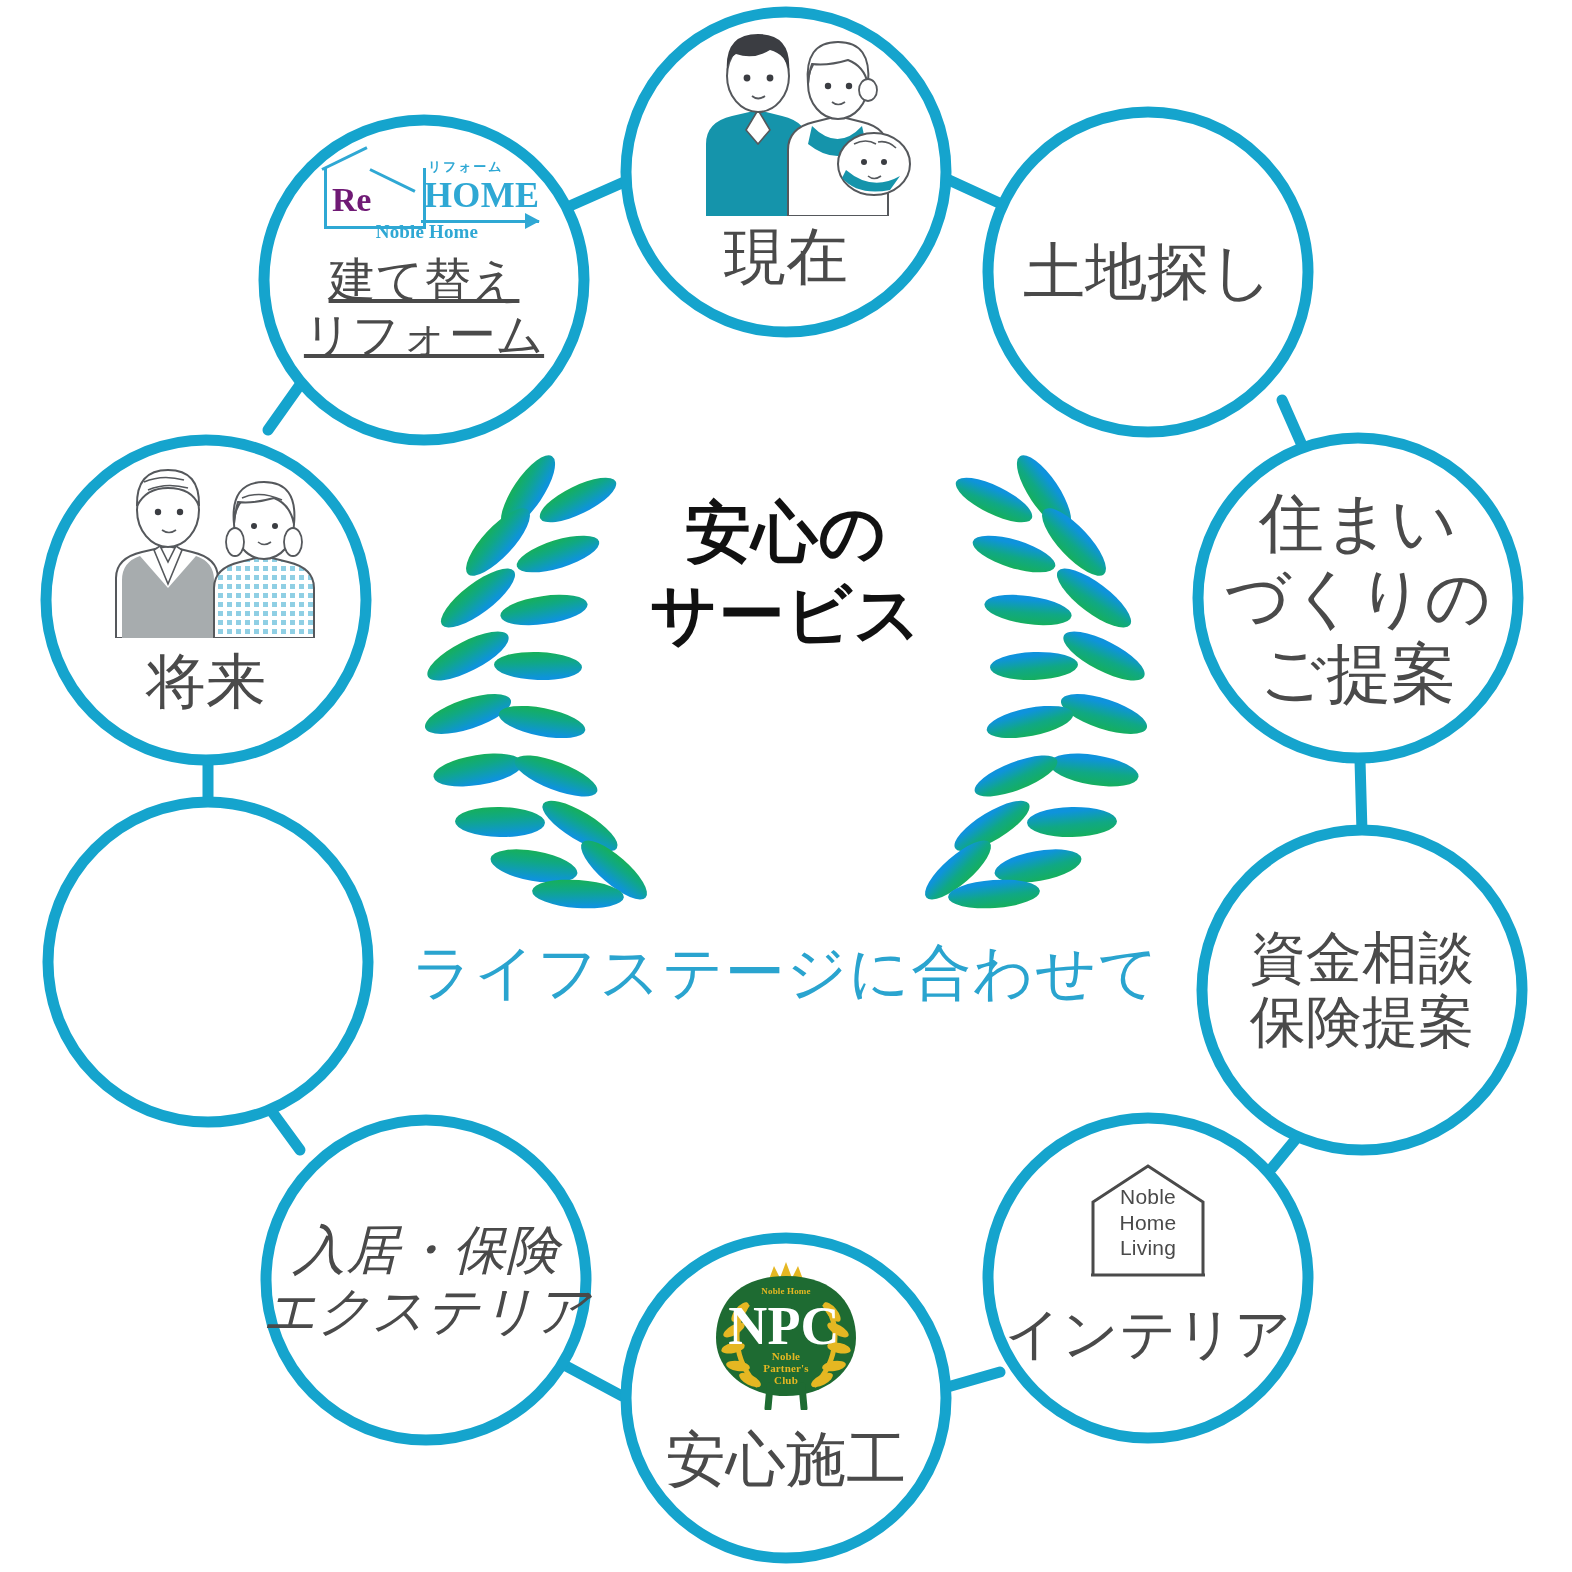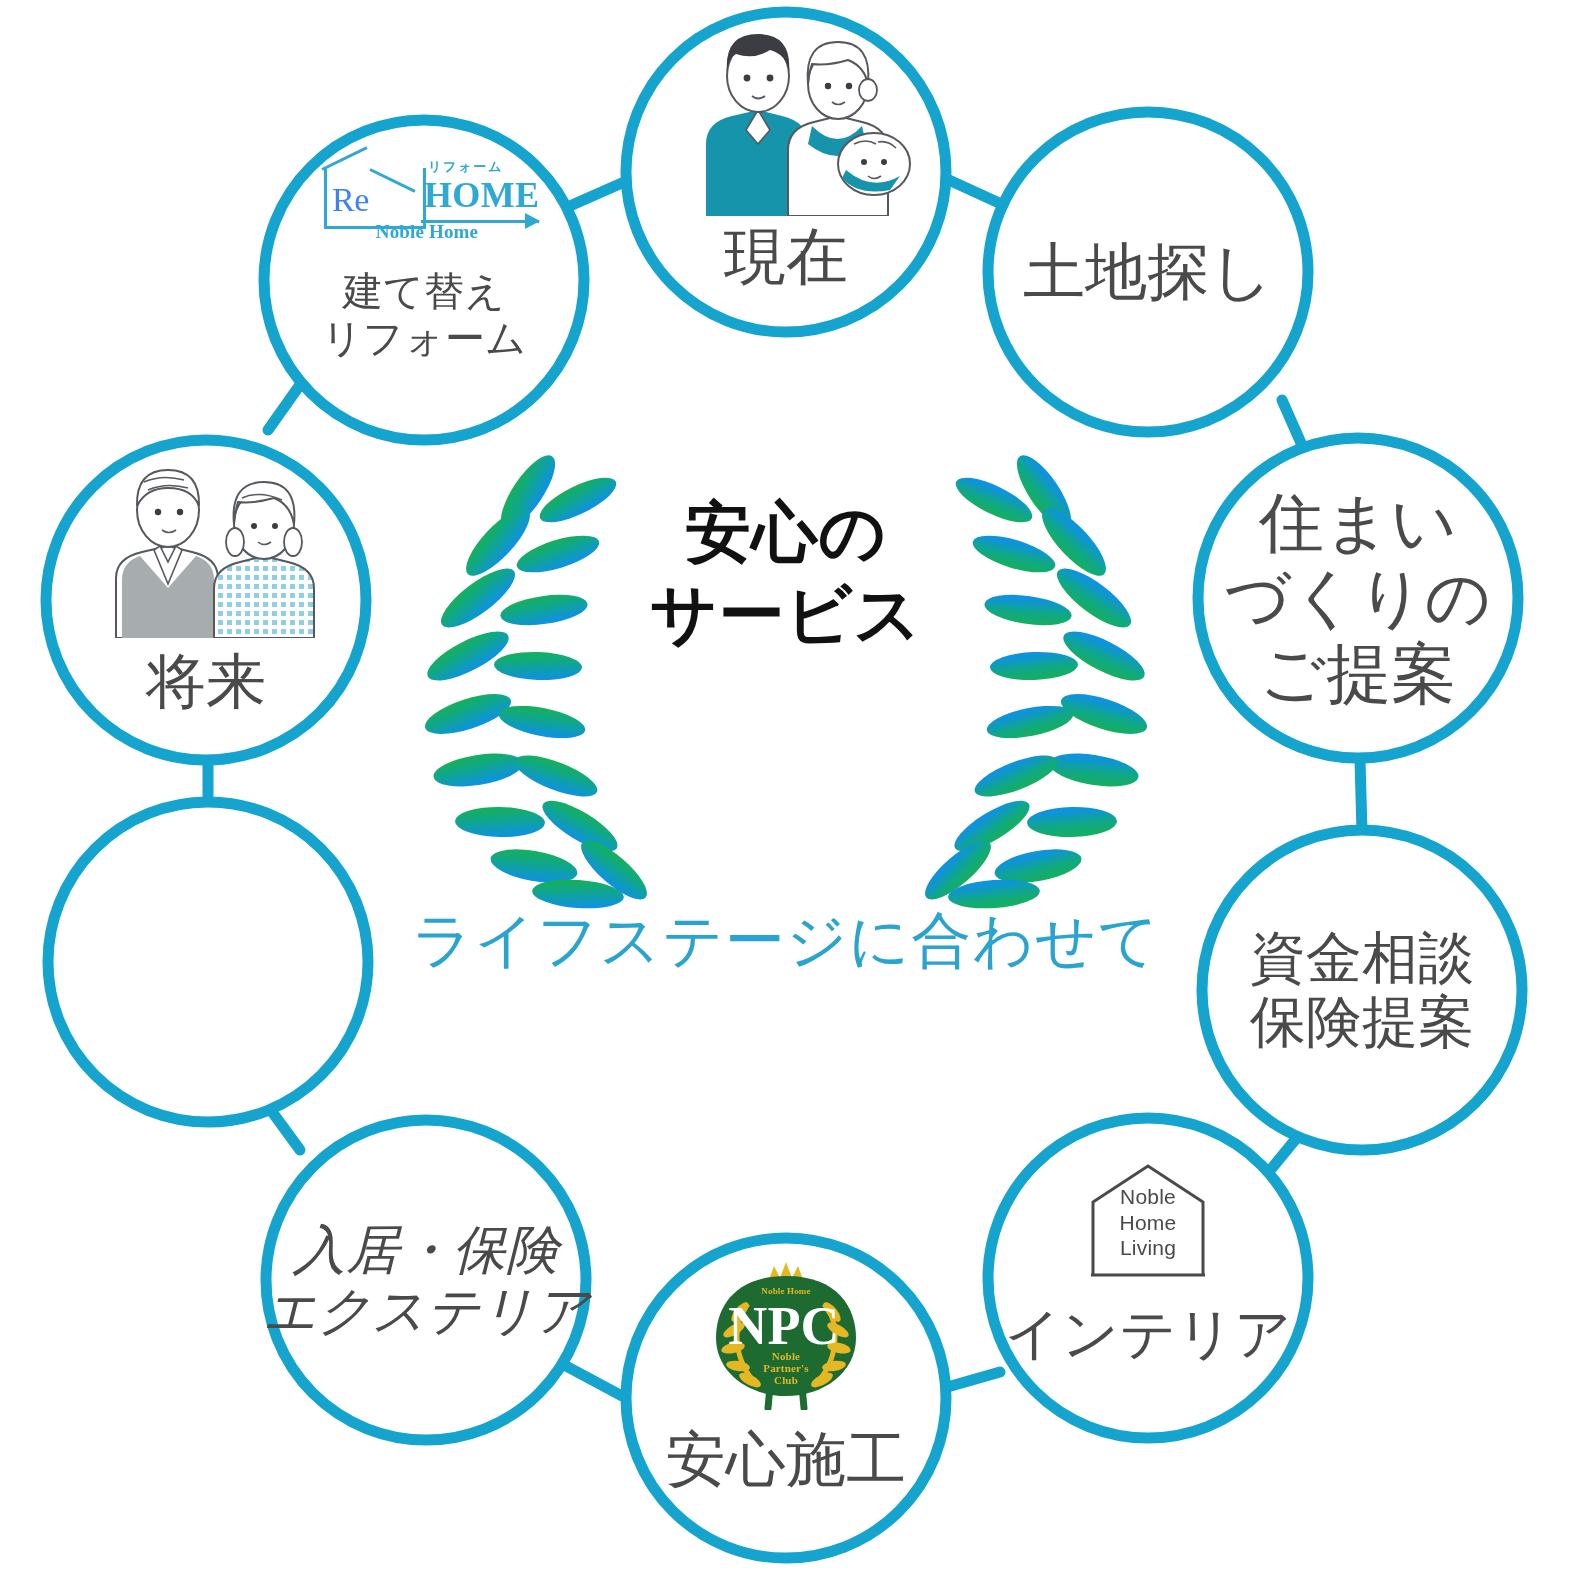--- a/index.html
+++ b/index.html
@@ -27,33 +27,33 @@
     position:absolute;text-align:center;color:#111;
     font-weight:600;line-height:1.24;letter-spacing:.012em;
     font-family:"Liberation Sans","DejaVu Sans",sans-serif;
   }
   .center-title div{white-space:nowrap;}
   .center-sub{
     position:absolute;text-align:center;color:#2aa4cf;
     font-family:"Liberation Serif","DejaVu Serif",serif;
     line-height:1.3;font-weight:400;letter-spacing:.02em;
   }
-  .center-sub div{white-space:nowrap;}
+  .center-sub div{white-space:nowrap;margin-top:32px;}
 
   
   .rehome{position:absolute;width:230px;height:92px;}
   .rh-house{
     position:absolute;left:8px;top:14px;width:96px;height:58px;
     border:3px solid #2fa8d4;border-top:none;
   }
   .rh-roofL,.rh-roofR{position:absolute;height:3px;background:#2fa8d4;top:14px;}
   .rh-roofL{left:6px;width:50px;transform-origin:left center;transform:rotate(-26deg);}
   .rh-roofR{left:54px;width:50px;transform-origin:left center;transform:rotate(26deg);}
   .rh-re{position:absolute;left:16px;top:28px;font-family:"Liberation Serif",serif;
-    font-size:34px;color:#3b82f6;font-weight:400;letter-spacing:-.01em;}
+    font-size:34px;color:#701a75;font-weight:700;letter-spacing:-.01em;}
   .rh-kana{position:absolute;left:112px;top:6px;font-size:13px;color:#2fa8d4;
     font-weight:700;letter-spacing:.14em;}
   .rh-home{position:absolute;left:108px;top:22px;font-family:"Liberation Serif",serif;
     font-size:36px;color:#2fa8d4;font-weight:700;letter-spacing:.01em;}
   .rh-arrow{position:absolute;left:105px;top:66px;width:118px;height:3px;background:#2fa8d4;}
   .rh-arrow:after{content:"";position:absolute;right:-1px;top:-7px;
     border-left:15px solid #2fa8d4;border-top:8px solid transparent;border-bottom:8px solid transparent;}
   .rh-noble{position:absolute;left:36px;top:68px;width:150px;text-align:center;
     font-family:"Liberation Serif",serif;font-size:19px;color:#2fa8d4;font-weight:700;}
 
@@ -322,19 +322,19 @@
     <div class="rehome" style="left:52px;top:34px;">
       <div class="rh-house"></div>
       <div class="rh-roofL"></div>
       <div class="rh-roofR"></div>
       <div class="rh-re">Re</div>
       <div class="rh-kana">リフォーム</div>
       <div class="rh-home">HOME</div>
       <div class="rh-arrow"></div>
       <div class="rh-noble">Noble Home</div>
     </div>
-    <div class="lbl" style="position:absolute;left:0;top:148px;width:320px;font-size:40px;line-height:1.18;">
+    <div class="lbl" style="position:absolute;left:0;top:132px;width:320px;font-size:47px;line-height:1.18;text-decoration:underline;">
       <div>建て替え</div>
       <div>リフォーム</div>
     </div>
   </div>
 
 </div>
 
 </body></html>

